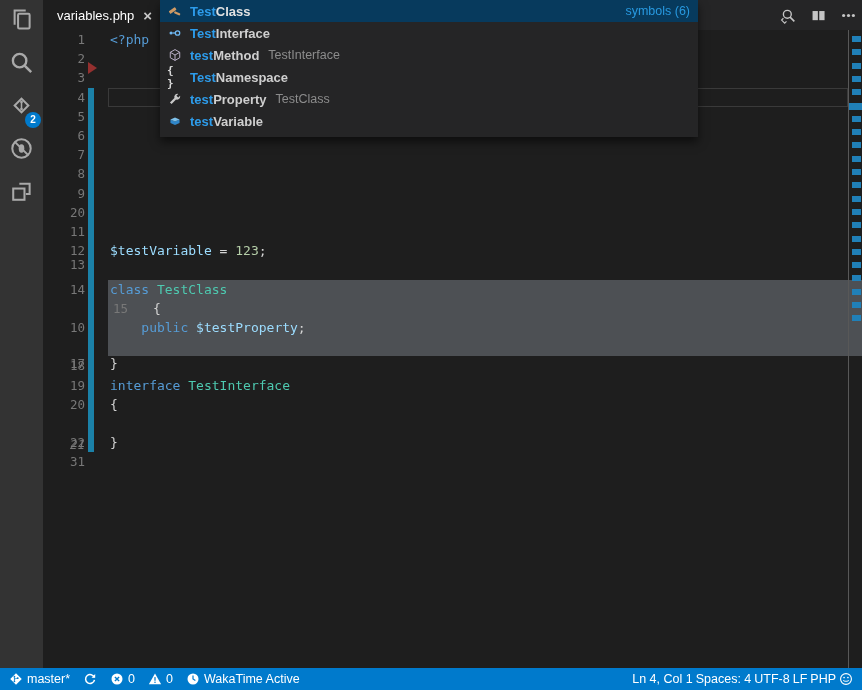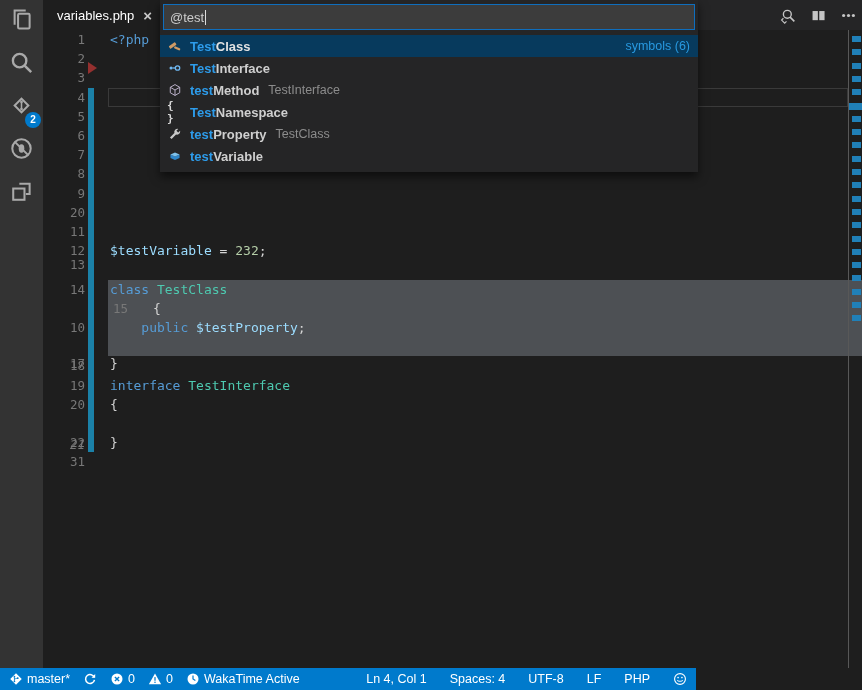--- a/index.html
+++ b/index.html
@@ -51,26 +51,26 @@
   .qo-icon{width:16px;height:16px;margin-right:7px;display:flex;align-items:center;justify-content:center;flex:none;}
   .qo-icon svg{width:14px;height:14px;}
   .qo-ns{font-family:"DejaVu Sans Mono",monospace;font-size:11px;font-weight:700;color:#d8d8d8;}
   .qo-label{font-weight:600;color:#cfcfcf;white-space:pre;}
   .qo-row.selected .qo-label{color:#e2e2e2;}
   .qo-match{color:#2d9ceb;}
   .qo-meta{margin-left:9px;color:#8c8c8c;font-size:12.5px;}
   .qo-badge{margin-left:auto;color:#2899e0;font-size:12.5px;}
 
   
-  .status-bar{position:absolute;left:0;top:668px;width:696px;height:22px;background:#007acc;color:#ffffff;
+  .status-bar{position:absolute;left:0;top:668px;width:862px;height:22px;background:#007acc;color:#ffffff;
               display:flex;align-items:center;justify-content:space-between;padding:0 9px;font-size:12.5px;z-index:20;}
   .sb-group{display:flex;align-items:center;height:100%;}
   .sb-item{display:flex;align-items:center;gap:4px;cursor:pointer;height:100%;}
   .sb-left .sb-item{margin-right:13px;}
-  .sb-right .sb-item{margin-left:23px;}
+  .sb-right .sb-item{margin-left:3px;}
   .sb-item svg{width:14px;height:14px;display:block;}
 </style>
 </head>
 <body>
 
 <div class="app">
 
   <div class="activity-bar" id="activity-bar">
       <div class="ab-item">
         <span><svg viewBox="0 0 16 16" xmlns="http://www.w3.org/2000/svg">
@@ -181,21 +181,21 @@
         </div>
         <div class="line" style="top: 172.8px;">
           <span class="ln">20</span>
         </div>
         <div class="line" style="top: 192px;">
           <span class="ln">11</span>
           <span class="code"></span>
         </div>
         <div class="line" style="top: 211.2px;">
           <span class="ln">12</span>
-          <span class="code"><span class="tk-v">$testVariable</span><span class="tk-p"> = </span><span class="tk-n">232</span><span class="tk-p">;</span></span>
+          <span class="code"><span class="tk-v">$testVariable</span><span class="tk-p"> = </span><span class="tk-n">123</span><span class="tk-p">;</span></span>
         </div>
         <div class="line" style="top: 225px;">
           <span class="ln">13</span>
           <span class="code"></span>
         </div>
         <div class="line" style="top: 249.6px;">
           <span class="ln">14</span>
           <span class="code"><span class="tk-k">class</span><span class="tk-p"> </span><span class="tk-t">TestClass</span></span>
         </div>
         <div class="line" style="top: 268.8px; margin-left: 43px;">
@@ -254,24 +254,20 @@
         <div class="ov-mark" style="top: 218.8px;"></div>
         <div class="ov-mark" style="top: 232.1px;"></div>
         <div class="ov-mark" style="top: 245.4px;"></div>
         <div class="ov-mark" style="top: 258.7px;"></div>
         <div class="ov-mark" style="top: 272px;"></div>
         <div class="ov-mark" style="top: 285.3px;"></div>
       </div>
   </div>
 
   <div class="quick-open">
-    <div class="qo-input">
-      <span>@test</span>
-        <span class="caret"></span>
-    </div>
     <div id="qo-list">
         <div class="qo-row selected">
           <span class="qo-icon">
             <svg viewBox="0 0 16 16" xmlns="http://www.w3.org/2000/svg">
               <g fill="#cf9a64">
                 <rect x="1" y="5.6" width="8.6" height="3.6" rx="0.8" transform="rotate(-36 5.3 7.4)"></rect>
                 <rect x="6.8" y="9.4" width="7.4" height="2.6" rx="1.2" transform="rotate(24 10.5 10.7)"></rect>
               </g>
             </svg>
           </span>

